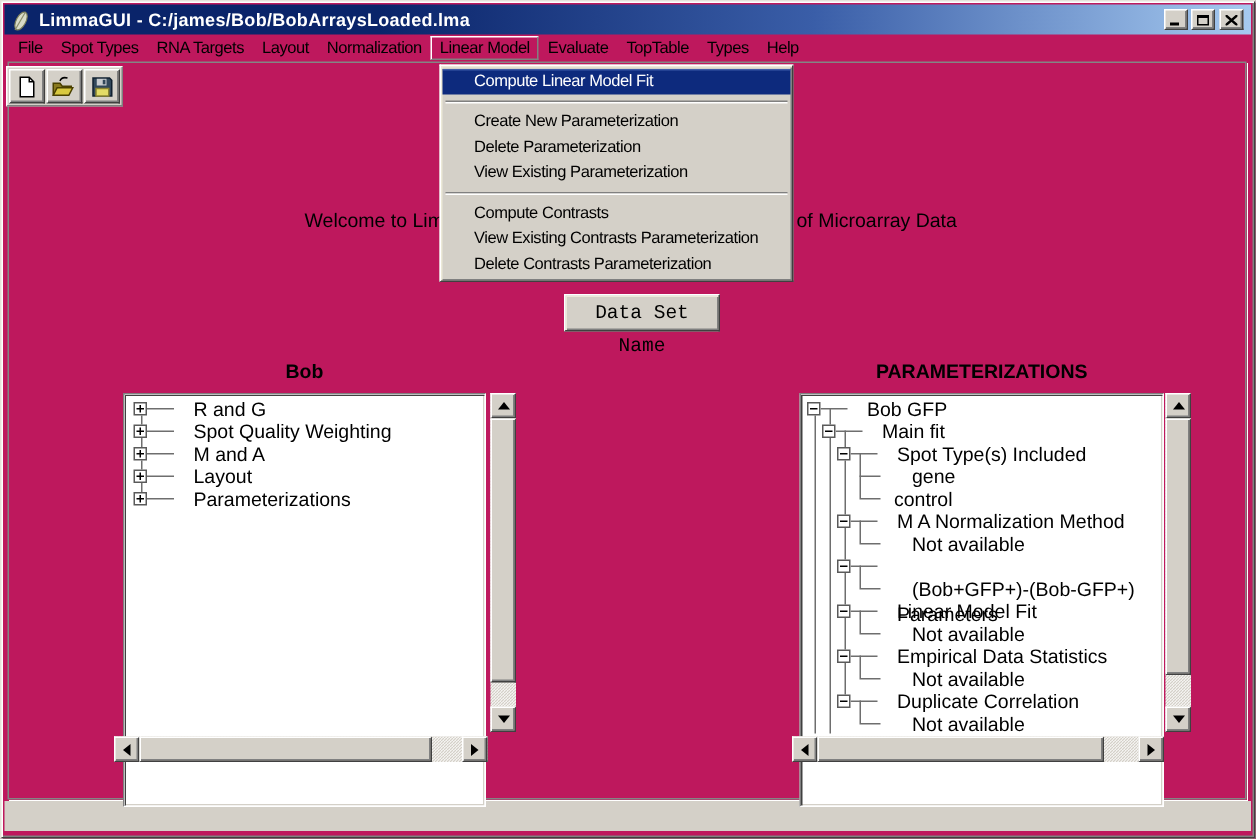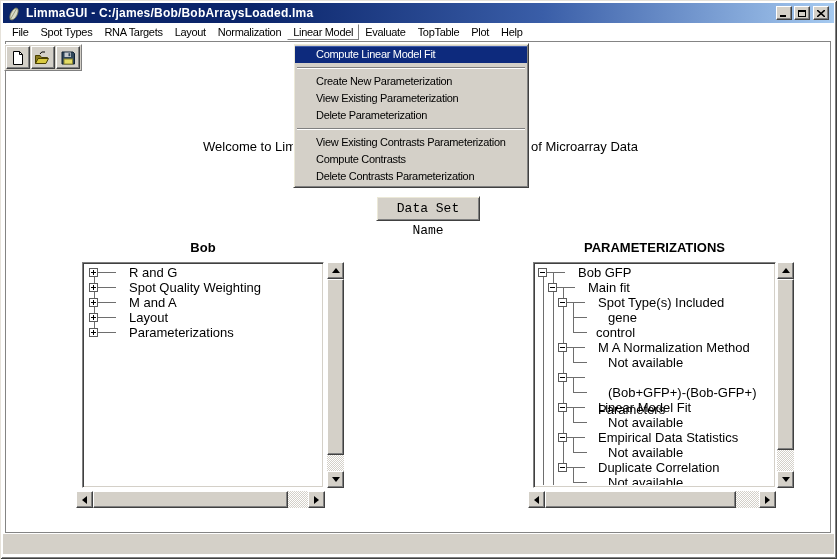--- a/index.html
+++ b/index.html
@@ -1,18 +1,18 @@
 <!DOCTYPE html>
 <html><head>
 <meta charset="utf-8">
 <style>
   html,body{margin:0;padding:0;background:#9a9a9a;}
   *{box-sizing:border-box;}
   .window{
-    position:relative;width:837px;height:559px;background:#ffffff;overflow:hidden;
+    position:relative;width:837px;height:559px;background:#be185d;overflow:hidden;
     font-family:"Liberation Sans","DejaVu Sans",sans-serif;color:#000;
     box-shadow:inset 1px 1px 0 #e6e2da, inset -1px -1px 0 #404040,
                inset 2px 2px 0 #fff,    inset -2px -2px 0 #808080;
   }
   
   .titlebar{
     position:absolute;left:3px;top:3px;width:831px;height:20px;
     background:linear-gradient(to right,#0a246a 0%,#0a246a 30%,#3a5ea8 65%,#a6caf0 100%);
     display:flex;align-items:center;padding:0 3px;
   }
@@ -61,21 +61,21 @@
   .welcome{position:absolute;top:139px;font-size:13px;white-space:nowrap;z-index:5;}
   .push-btn{
     position:absolute;left:376px;top:196px;width:104px;height:25px;background:#d4d0c8;
     border:1px solid;border-color:#fff #404040 #404040 #fff;
     box-shadow:inset 1px 1px 0 #ece9d8, inset -1px -1px 0 #808080;
     font-size:13px;text-align:center;line-height:22px;font-family:Liberation Mono, monospace;
   }
   
   .panel-title{position:absolute;top:240px;font-size:13px;font-weight:bold;text-align:center;}
   .treebox{
-    position:absolute;top:262px;height:226px;background:#fff;
+    position:absolute;top:262px;height:276px;background:#fff;
     border:1px solid;border-color:#808080 #fff #fff #808080;
     box-shadow:inset 1px 1px 0 #404040, inset -1px -1px 0 #d4d0c8;
   }
   .treewrap{position:absolute;left:2px;top:2px;right:2px;bottom:2px;overflow:hidden;}
   .tline{position:absolute;width:1px;background:#6e6e6e;}
   .tdash{position:absolute;height:1px;background:#6e6e6e;}
   .tbox{position:absolute;width:9px;height:9px;background:#fff;border:1px solid #5a5a5a;}
   .tb-h{position:absolute;left:1px;top:3px;width:5px;height:1px;background:#000;}
   .tb-v{position:absolute;left:3px;top:1px;width:1px;height:5px;background:#000;}
   .tlabel{position:absolute;height:15px;line-height:15px;font-size:13px;white-space:nowrap;}
@@ -130,21 +130,21 @@
 
   <div class="menubar" id="menubar">
       <span class="mb-item">File</span>
       <span class="mb-item">Spot Types</span>
       <span class="mb-item">RNA Targets</span>
       <span class="mb-item">Layout</span>
       <span class="mb-item">Normalization</span>
       <span class="mb-item active">Linear Model</span>
       <span class="mb-item">Evaluate</span>
       <span class="mb-item">TopTable</span>
-      <span class="mb-item">Plot</span>
+      <span class="mb-item">Types</span>
       <span class="mb-item">Help</span>
     </div>
 
   <div class="client-frame"></div>
   <div class="statusbar"></div>
 
   <div class="toolbar" id="toolbar">
       <button class="tb-btn">
         <svg width="16" height="16" viewBox="0 0 16 16">
           <path d="M3.5 1.5 h6 l3 3 v10 h-9 z" fill="#fff" stroke="#000"></path>
@@ -313,21 +313,21 @@
     <div class="sb-thumb" style="left:17px;width:191px"></div>
     <div class="sb-btn" style="right:0;top:0">
         <div class="tri tri-right"></div>
       </div>
   </div>
 
   <div class="dropdown" id="dropdown">
       <div class="menu-item hl">Compute Linear Model Fit</div>
       <div class="menu-sep"></div>
       <div class="menu-item">Create New Parameterization</div>
+      <div class="menu-item">Delete Parameterization</div>
       <div class="menu-item">View Existing Parameterization</div>
-      <div class="menu-item">Delete Parameterization</div>
       <div class="menu-sep"></div>
+      <div class="menu-item">Compute Contrasts</div>
       <div class="menu-item">View Existing Contrasts Parameterization</div>
-      <div class="menu-item">Compute Contrasts</div>
       <div class="menu-item">Delete Contrasts Parameterization</div>
     </div>
 
 </div>
 
 </body></html>

